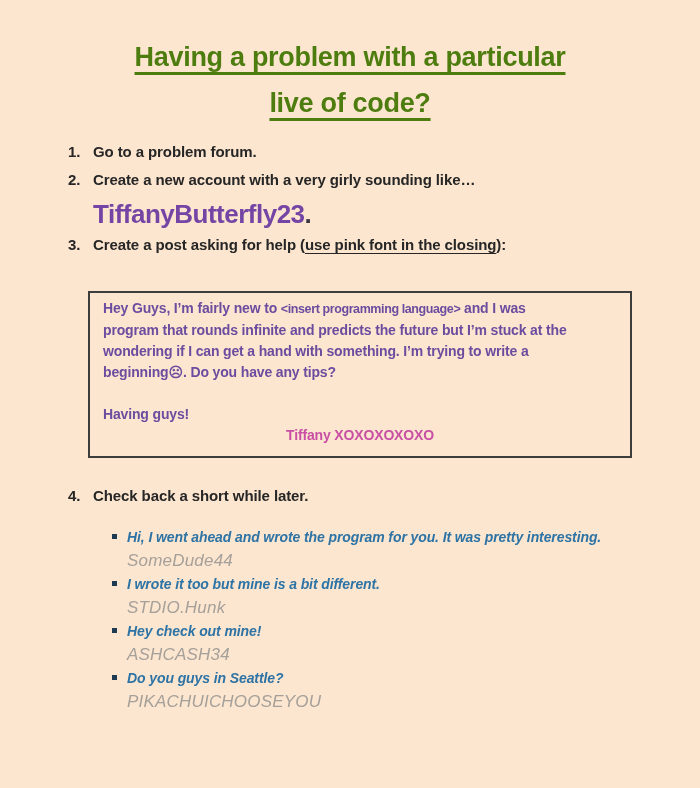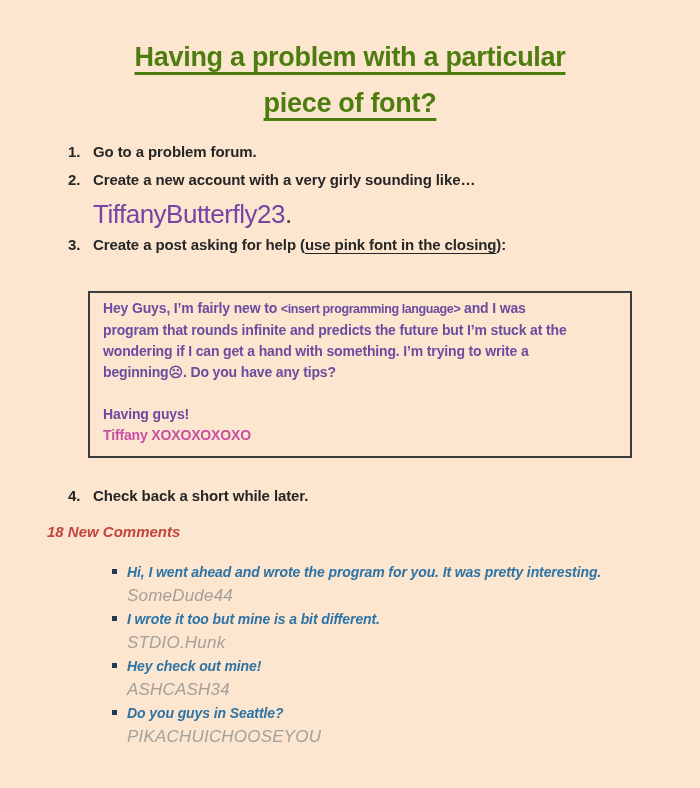--- a/index.html
+++ b/index.html
@@ -40,21 +40,21 @@
     line-height: 20px;
     color: #262626;
     margin-bottom: 8px;
     letter-spacing: -0.1px;
   }
   .step-num { width: 25px; flex: 0 0 25px; }
   .u-black { text-decoration: underline; text-underline-offset: 3px; }
   .username-line {
     margin: 0 0 5px 93px;
     font-size: 26px;
-    font-weight: normal;
+    font-weight: bold;
     line-height: 32px;
     color: #7445a4;
     letter-spacing: -0.5px;
   }
   .username-period { color: #3a3440; }
   .step-3 { margin-bottom: 36px; }
   
   .post-box {
     margin-left: 88px;
     width: 544px;
@@ -67,21 +67,21 @@
     font-size: 14px;
     font-weight: bold;
     line-height: 21px;
     color: #6b4c9f;
     letter-spacing: -0.15px;
     white-space: nowrap;
   }
   .insert-tag { font-size: 12.5px; letter-spacing: -0.4px; }
   .sad-face { font-size: 14px; }
   .post-blank { height: 21px; }
-  .post-signature { color: #c94fa5; }
+  .post-signature { color: #c94fa5; text-align: center; }
   
   .step-4 { margin-top: 28px; margin-bottom: 0; }
   
   .comments-header {
     margin: 17px 0 0 47px;
     font-size: 15px;
     font-weight: bold;
     font-style: italic;
     line-height: 18px;
     color: #c2453e;
@@ -118,21 +118,21 @@
     letter-spacing: 0.2px;
   }
 </style>
 </head>
 <body>
 
 <div class="page">
 
   <h1 class="title">
     <span class="title-line">Having a problem with a particular</span><br>
-    <span class="title-line">piece of font?</span>
+    <span class="title-line">live of code?</span>
   </h1>
 
   <div class="steps">
 
     <div class="step">
       <span class="step-num">1.</span>
       <span class="step-text">Go to a problem forum.</span>
     </div>
 
     <div class="step">
@@ -159,21 +159,20 @@
       <div class="post-line post-signature">Tiffany XOXOXOXOXO</div>
     </div>
 
     <div class="step step-4">
       <span class="step-num">4.</span>
       <span class="step-text">Check back a short while later.</span>
     </div>
 
   </div>
 
-  <div class="comments-header">18 New Comments</div>
 
   <div class="comments-list">
 
     <div class="comment">
       <span class="bullet"></span>
       <div>
         <div class="comment-text">Hi, I went ahead and wrote the program for you. It was pretty interesting.</div>
         <div class="comment-author">SomeDude44</div>
       </div>
     </div>

